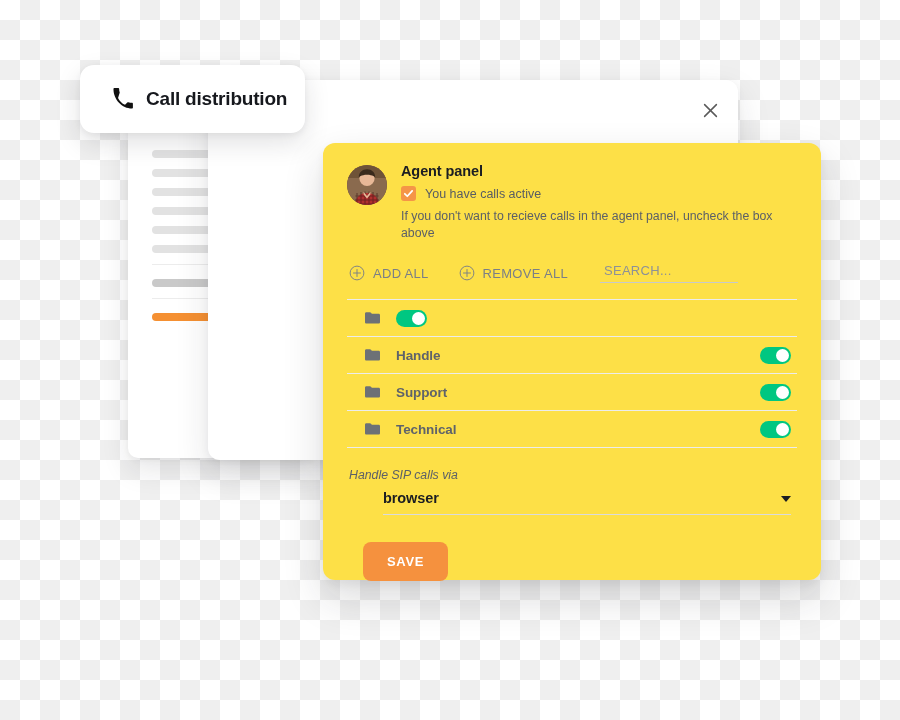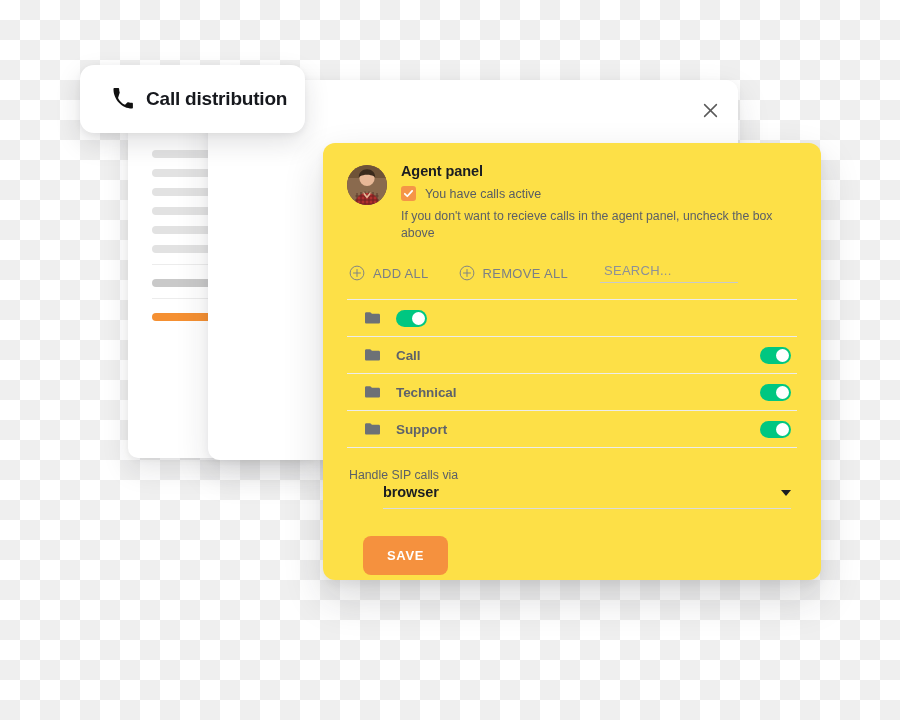--- a/index.html
+++ b/index.html
@@ -266,21 +266,22 @@
     height: 13px;
     border-radius: 50%;
     background: #ffffff;
   }
 
   
   .select-block { margin-top: 20px; padding: 0 6px 0 2px; }
   .select-label {
     font-size: 12.3px;
     color: #5c6067;
-    margin-bottom: 2px;
+    margin-bottom: 8px;
+    font-style: italic;
   }
   .select-control {
     display: flex;
     align-items: flex-end;
     justify-content: space-between;
     border-bottom: 1px solid #d9dbde;
     padding-bottom: 8px;
     cursor: pointer;
     margin-left: 34px;
   }
@@ -418,41 +419,41 @@
         </svg>
         <span class="toggle">
             <span class="knob"></span>
           </span>
       </div>
 
       <div class="folder-row">
         <svg class="folder-icon" viewBox="0 0 18 16" aria-hidden="true">
           <path fill="currentColor" d="M0 2.2C0 1.3.7.6 1.6.6h4.3c.5 0 1 .2 1.3.6l1 1.1h8.2c.9 0 1.6.7 1.6 1.6v8.5c0 .9-.7 1.6-1.6 1.6H1.6C.7 14 0 13.3 0 12.4V2.2z"></path>
         </svg>
-        <span class="folder-name">Call</span>
+        <span class="folder-name">Handle</span>
         <span class="toggle">
             <span class="knob"></span>
           </span>
       </div>
 
       <div class="folder-row">
         <svg class="folder-icon" viewBox="0 0 18 16" aria-hidden="true">
           <path fill="currentColor" d="M0 2.2C0 1.3.7.6 1.6.6h4.3c.5 0 1 .2 1.3.6l1 1.1h8.2c.9 0 1.6.7 1.6 1.6v8.5c0 .9-.7 1.6-1.6 1.6H1.6C.7 14 0 13.3 0 12.4V2.2z"></path>
         </svg>
-        <span class="folder-name">Technical</span>
+        <span class="folder-name">Support</span>
         <span class="toggle">
             <span class="knob"></span>
           </span>
       </div>
 
       <div class="folder-row">
         <svg class="folder-icon" viewBox="0 0 18 16" aria-hidden="true">
           <path fill="currentColor" d="M0 2.2C0 1.3.7.6 1.6.6h4.3c.5 0 1 .2 1.3.6l1 1.1h8.2c.9 0 1.6.7 1.6 1.6v8.5c0 .9-.7 1.6-1.6 1.6H1.6C.7 14 0 13.3 0 12.4V2.2z"></path>
         </svg>
-        <span class="folder-name">Support</span>
+        <span class="folder-name">Technical</span>
         <span class="toggle">
             <span class="knob"></span>
           </span>
       </div>
 
     </div>
 
     <div class="select-block">
       <div class="select-label">Handle SIP calls via</div>
       <div class="select-control">

